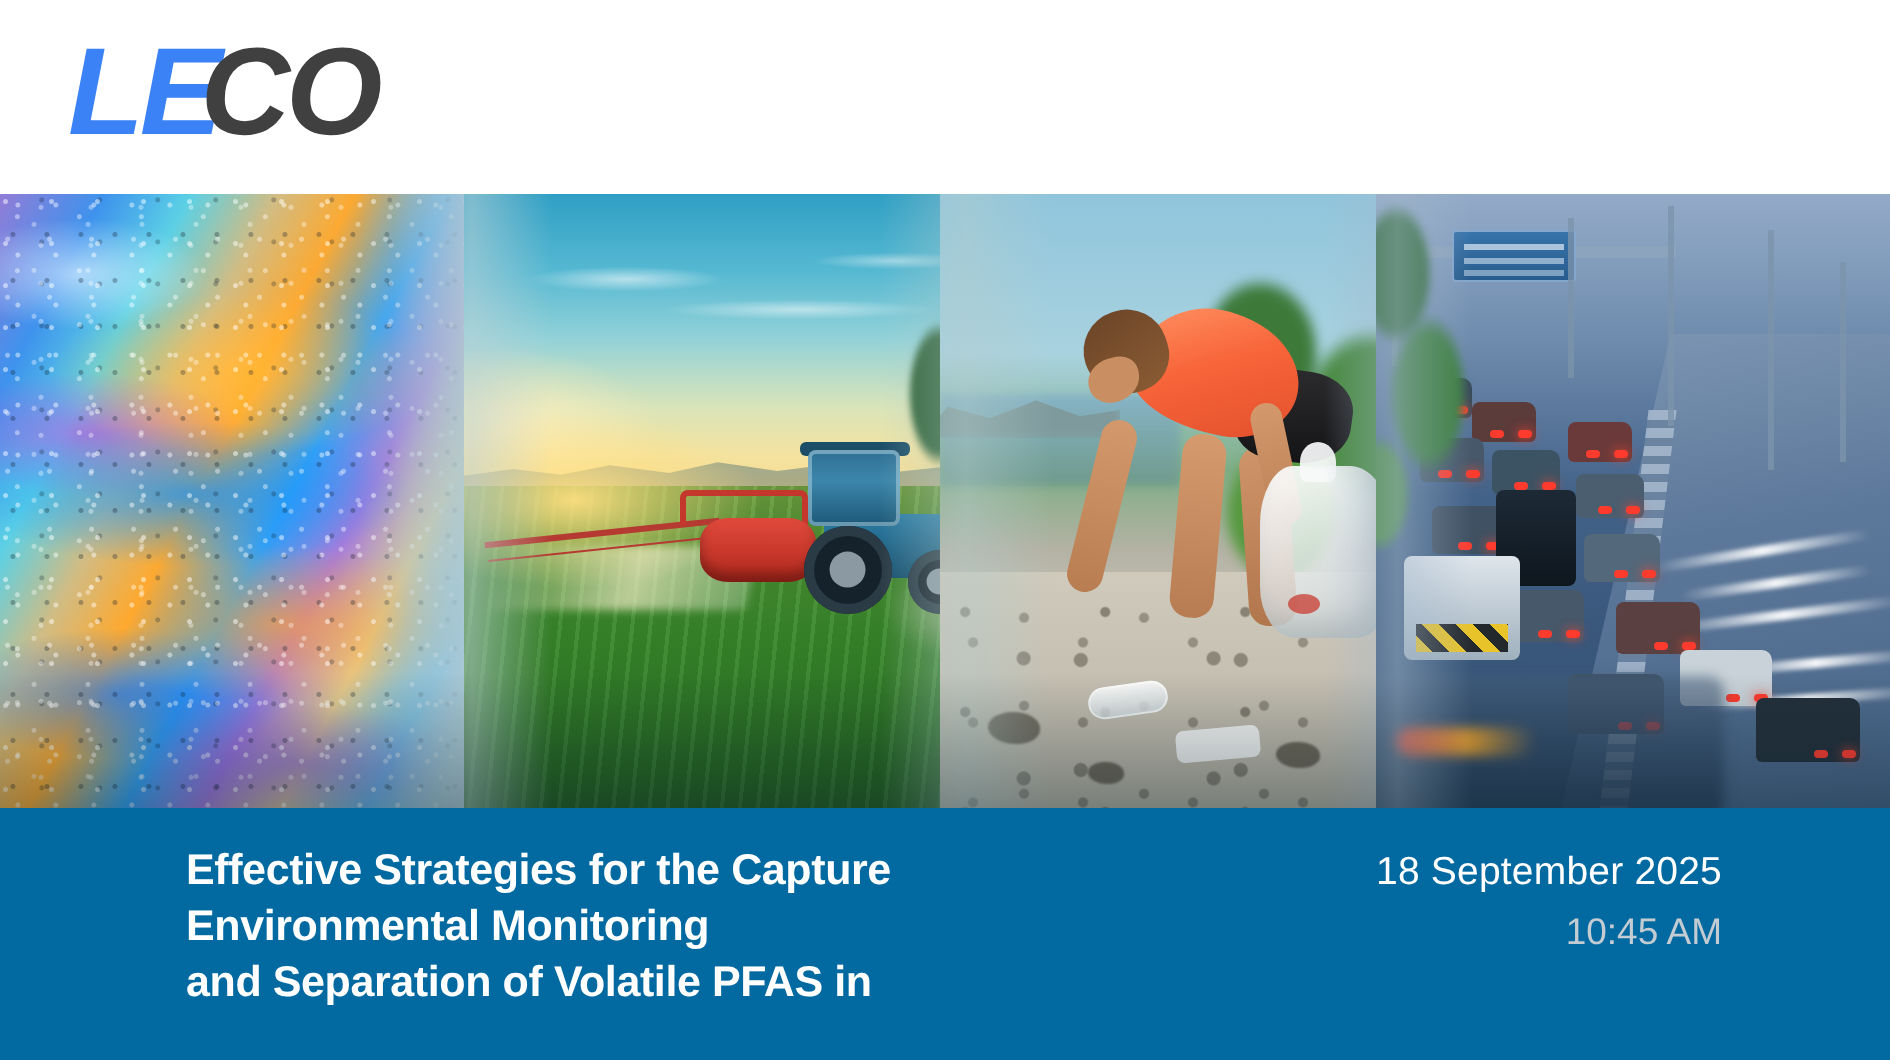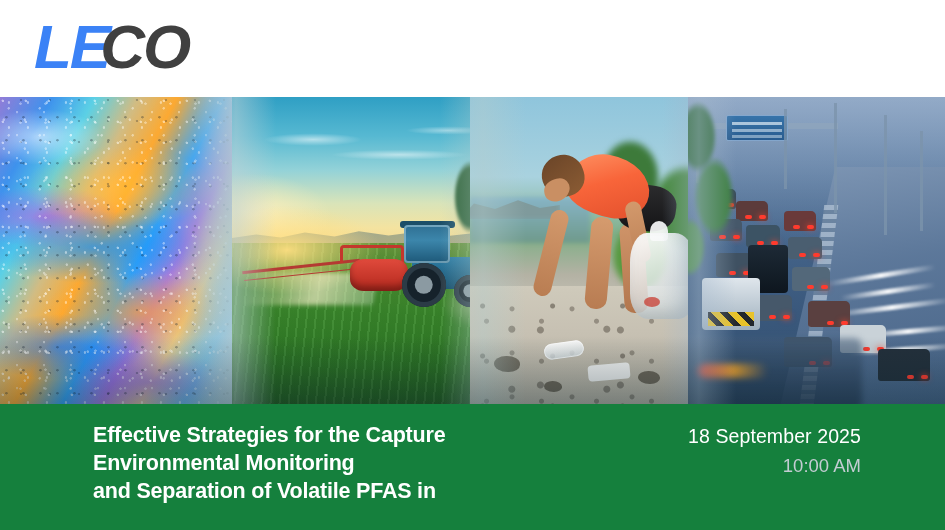--- a/index.html
+++ b/index.html
@@ -399,21 +399,21 @@
   .collage-shade {
     position: absolute; inset: 0;
     background: linear-gradient(180deg, rgba(0,0,0,0) 78%, rgba(6,34,46,.35) 100%);
     pointer-events: none;
   }
 
   
   .footer {
     position: absolute; left: 0; top: 404px;
     width: 945px; height: 126px;
-    background: #15803d;
+    background: #0369a1;
   }
   .title {
     position: absolute; left: 93px; top: 18px;
     width: 500px;
     color: #ffffff;
     font-size: 21.5px;
     font-weight: bold;
     line-height: 1.30;
     letter-spacing: -0.2px;
   }
@@ -532,17 +532,17 @@
   </div>
 
   <div class="footer">
     <div class="title">
       <span>Effective Strategies for the Capture</span>
       <span>Environmental Monitoring</span>
       <span>and Separation of Volatile PFAS in</span>
     </div>
     <div class="when">
       <div class="date">18 September 2025</div>
-      <div class="time">10:00 AM</div>
+      <div class="time">10:45 AM</div>
     </div>
   </div>
 
 </div>
 
 </body></html>

